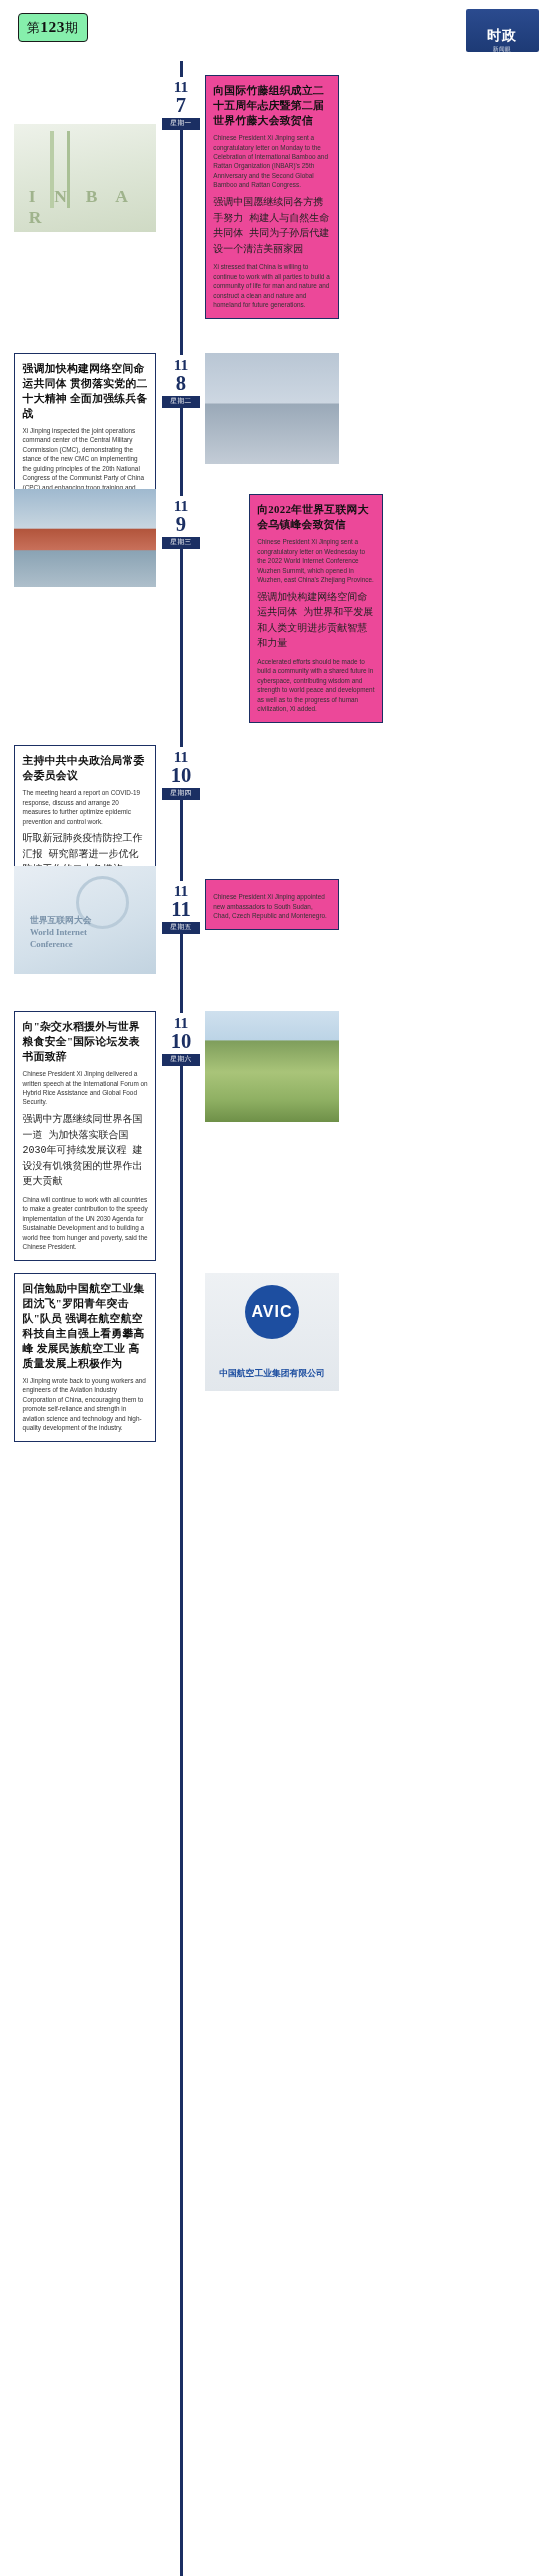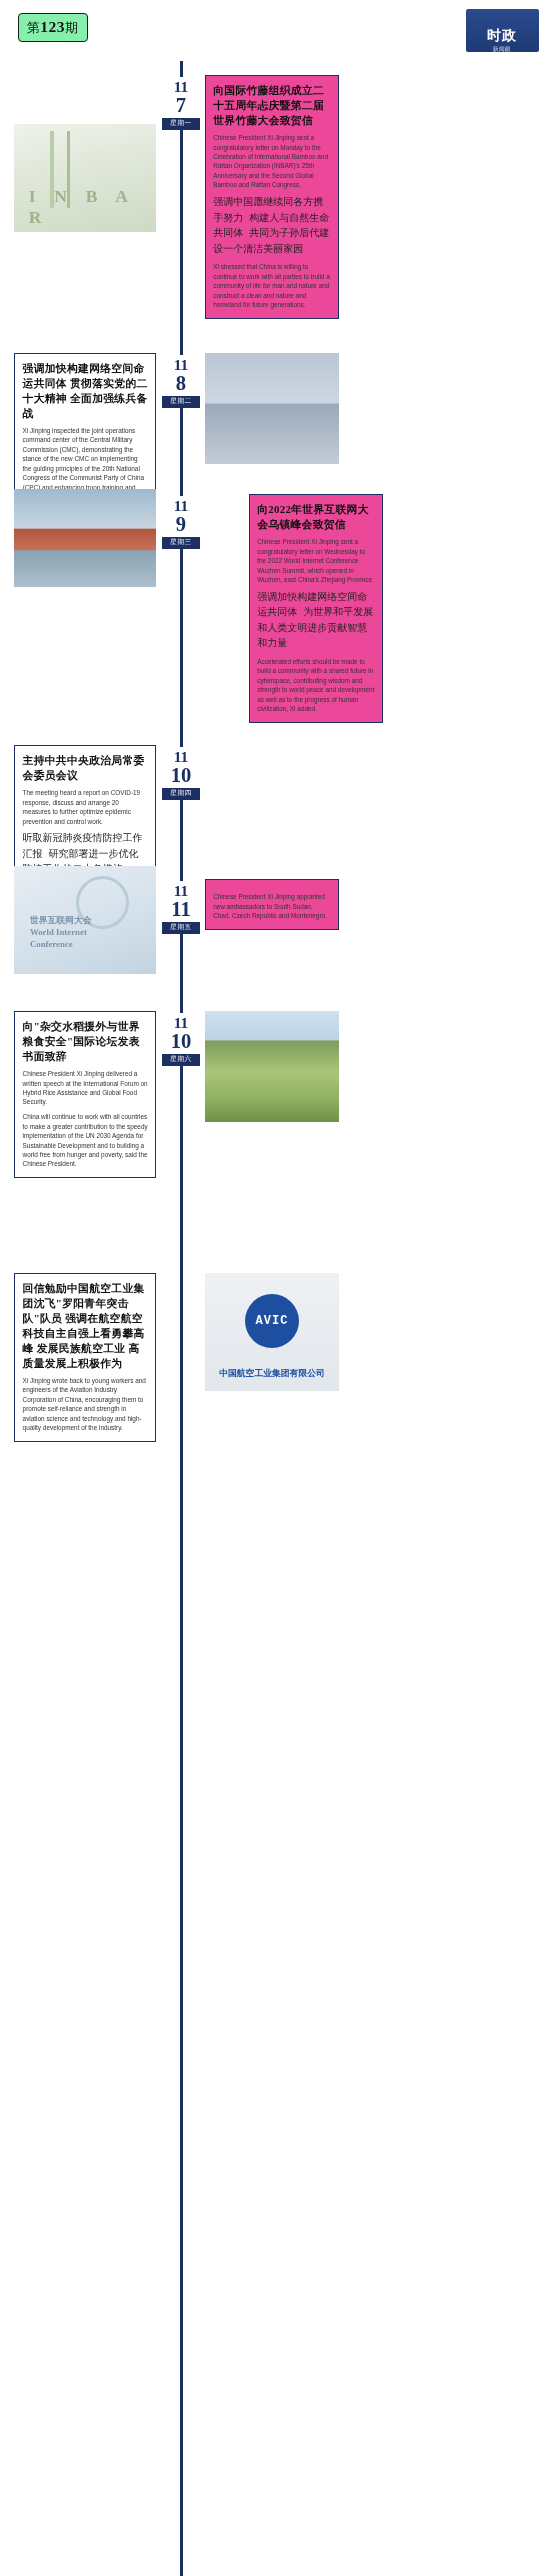--- a/index.html
+++ b/index.html
@@ -176,26 +176,26 @@
     position:absolute; left:62px; top:10.3px; width:47px; height:47px;
     border:3.6px solid #b9cbd9; border-radius:50%;
   }
   .ph-field {
     background: linear-gradient(180deg,#cfe0ee 0%,#bcd4e6 26%,#7f9e5c 27%,#a9c479 55%,#8fb063 80%,#6e9048 100%);
   }
   .ph-avic {
     background: linear-gradient(180deg,#eef1f4 0%,#e2e7ec 100%);
   }
   .ph-avic .avic-ring{
-    position:absolute; left:50%; top:21px; transform:translateX(-50%);
+    position:absolute; left:50%; top:12px; transform:translateX(-50%);
     width:54px; height:54px; border-radius:50%;
     background:#1d4ea0; color:#fff;
     display:flex; align-items:center; justify-content:center;
-    font-size:12px; font-weight:bold; letter-spacing:1px;
-    font-family:Liberation Mono, monospace;
+    font-size:16px; font-weight:bold; letter-spacing:1px;
+    font-family:Liberation Sans, sans-serif;
   }
   .ph-avic .avic-cap{
     position:absolute; left:0; right:0; bottom:11.3px; text-align:center;
     font-size:8.8px; color:#1d4ea0; font-weight:bold;
     font-family:"Liberation Serif",serif;
   }
 </style>
 </head>
 <body>
 
@@ -272,20 +272,21 @@
   </div>
 
   <div class="date-chip" style="top:1013px;">
     <div class="m">11</div>
     <div class="d">10</div>
     <div class="w">星期六</div>
   </div>
   <div class="card-left" style="top:1011px;">
     <div class="cn-title">向"杂交水稻援外与世界粮食安全"国际论坛发表书面致辞</div>
     <div class="en-text">Chinese President Xi Jinping delivered a written speech at the International Forum on Hybrid Rice Assistance and Global Food Security.</div>
+    <div class="cn-sub">强调中方愿继续同世界各国一道 为加快落实联合国2030年可持续发展议程 建设没有饥饿贫困的世界作出更大贡献</div>
     <div class="en-text">China will continue to work with all countries to make a greater contribution to the speedy implementation of the UN 2030 Agenda for Sustainable Development and to building a world free from hunger and poverty, said the Chinese President.</div>
   </div>
   <div class="photo ph-field" style="left:205px; top:1011px; width:134px; height:111px;"></div>
 
   <div class="card-left" style="top:1273px;">
     <div class="cn-title">回信勉励中国航空工业集团沈飞"罗阳青年突击队"队员 强调在航空航空科技自主自强上看勇攀高峰 发展民族航空工业 高质量发展上积极作为</div>
     <div class="en-text">Xi Jinping wrote back to young workers and engineers of the Aviation Industry Corporation of China, encouraging them to promote self-reliance and strength in aviation science and technology and high-quality development of the industry.</div>
   </div>
   <div class="photo ph-avic" style="left:205px; top:1273px; width:134px; height:118px;">
     <div class="avic-ring">AVIC</div>

